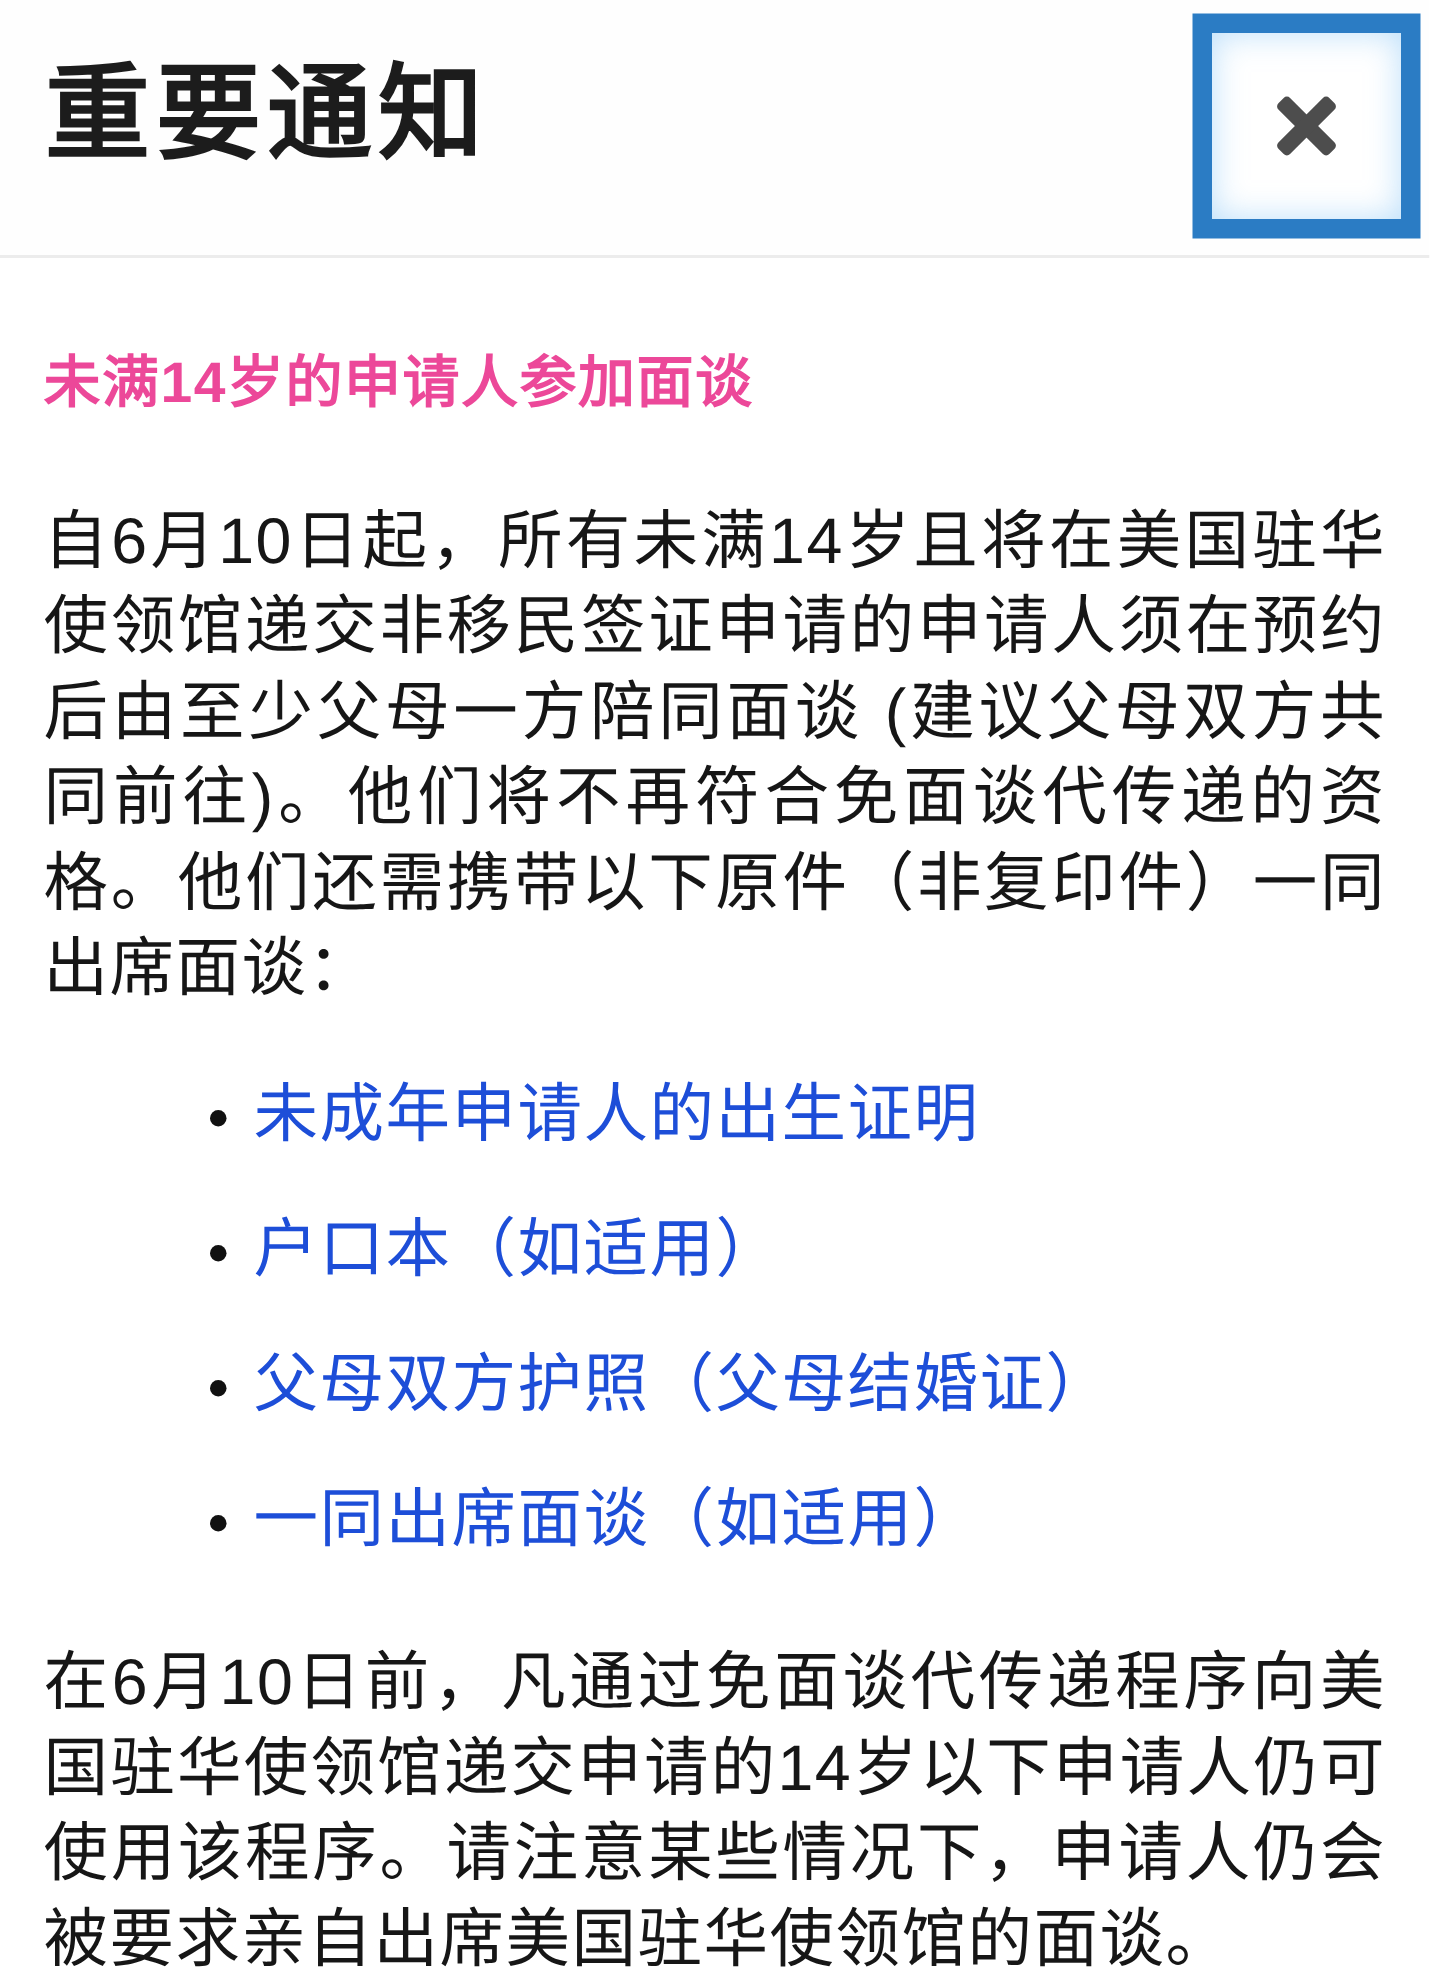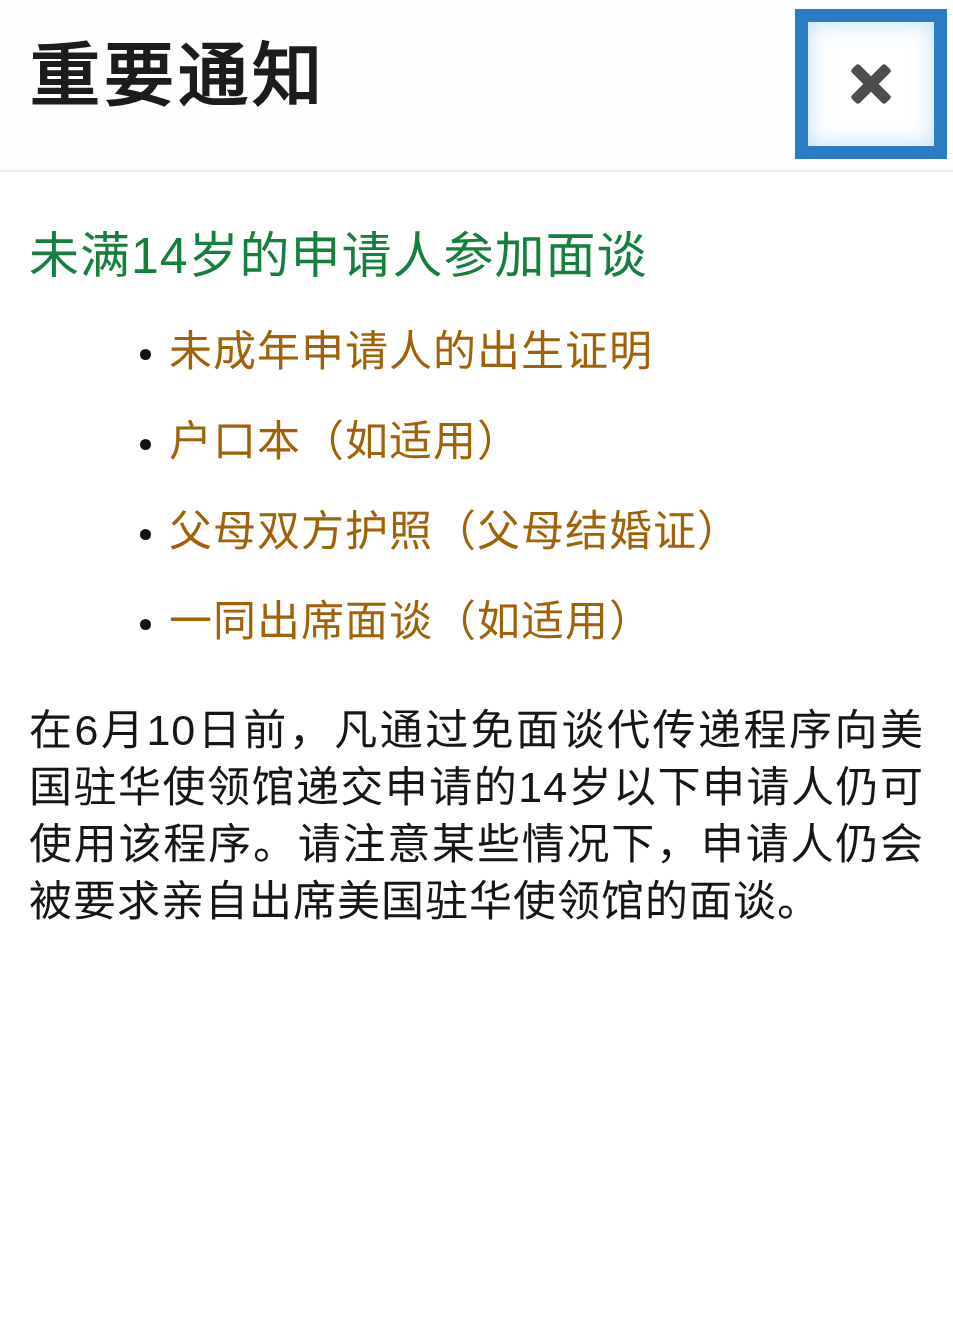--- a/index.html
+++ b/index.html
@@ -69,45 +69,45 @@
   }
   .close-icon::before { transform: translate(-50%, -50%) rotate(45deg); }
   .close-icon::after  { transform: translate(-50%, -50%) rotate(-45deg); }
 
   
   .notice-content {
     padding: 0 29px;
   }
   .notice-heading {
     margin: 58px 0 0 0;
-    font-size: 50px;
+    font-size: 38px;
     line-height: 53px;
-    font-weight: 400;
-    color: #15803d;
+    font-weight: 700;
+    color: #ec4899;
     letter-spacing: 1px;
   }
   .notice-paragraph {
     margin: 50px 0 0 0;
     font-size: 43px;
     line-height: 57px;
     letter-spacing: 1px;
     color: #161616;
     text-align: justify;
   }
   .document-list {
     margin: 40px 0 0 0;
     padding: 0 0 0 140px;
     list-style: disc outside;
   }
   .document-list li {
     font-size: 43px;
     line-height: 57px;
     letter-spacing: 1px;
     margin-bottom: 33px;
-    color: #a16207;
+    color: #1d4ed8;
   }
   .document-list li::marker {
     font-size: 36px;
     color: #111111;
   }
   .notice-paragraph.last {
     margin-top: 52px;
   }
 </style>
 </head>
@@ -116,20 +116,21 @@
 <header class="modal-header">
   <h1 class="modal-title">重要通知</h1>
   <button class="close-button" aria-label="close">
     <span class="close-icon"></span>
   </button>
 </header>
 
 <main class="notice-content">
   <h2 class="notice-heading">未满14岁的申请人参加面谈</h2>
 
+  <p class="notice-paragraph">自6月10日起，所有未满14岁且将在美国驻华使领馆递交非移民签证申请的申请人须在预约后由至少父母一方陪同面谈 (建议父母双方共同前往)。他们将不再符合免面谈代传递的资格。他们还需携带以下原件（非复印件）一同出席面谈：</p>
 
   <ul class="document-list">
     <li>未成年申请人的出生证明</li>
     <li>户口本（如适用）</li>
     <li>父母双方护照（父母结婚证）</li>
     <li>一同出席面谈（如适用）</li>
   </ul>
 
   <p class="notice-paragraph last">在6月10日前，凡通过免面谈代传递程序向美国驻华使领馆递交申请的14岁以下申请人仍可使用该程序。请注意某些情况下，申请人仍会被要求亲自出席美国驻华使领馆的面谈。</p>
 </main>

